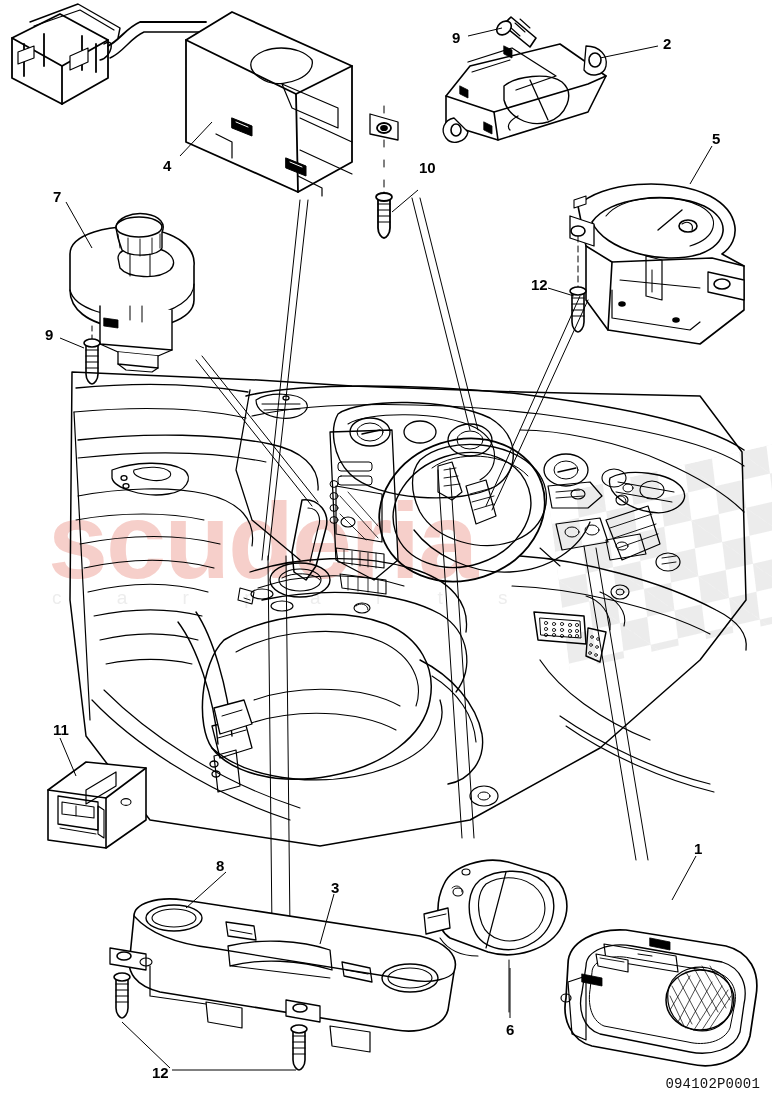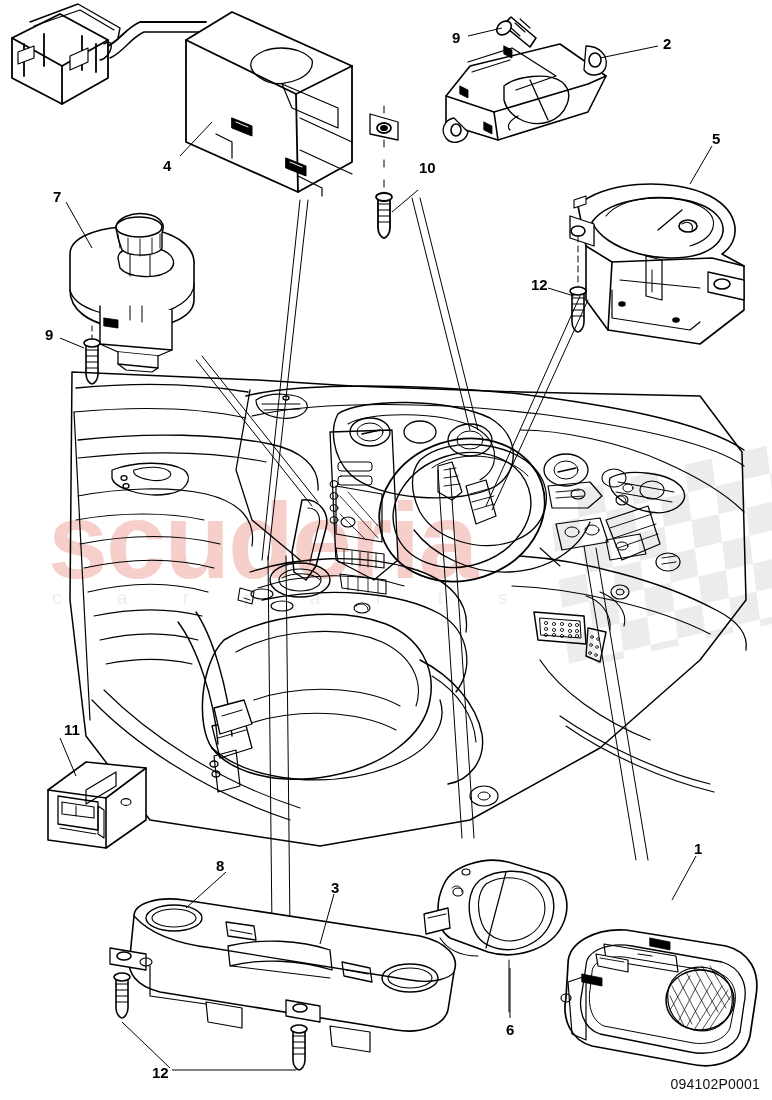--- a/index.html
+++ b/index.html
@@ -1,20 +1,20 @@
 <!DOCTYPE html>
 <html><head>
 <meta charset="utf-8">
 <style>
   html,body{margin:0;padding:0;background:#ffffff;}
   body{width:772px;height:1100px;overflow:hidden;font-family:"Liberation Sans",sans-serif;}
   #page{position:relative;width:772px;height:1100px;background:#fff;overflow:hidden;}
   #diagram{position:absolute;left:0;top:0;width:772px;height:1100px;}
   .lbl{position:absolute;font-family:"Liberation Sans",sans-serif;font-weight:bold;font-size:15px;color:#000;line-height:1;user-select:none;}
-  #partnum{position:absolute;right:12px;bottom:8px;font-family:Liberation Sans, sans-serif;font-size:14px;color:#111;letter-spacing:.2px;}
+  #partnum{position:absolute;right:12px;bottom:8px;font-family:Liberation Mono, monospace;font-size:14px;color:#111;letter-spacing:.2px;}
   #wm{position:absolute;left:0;top:0;width:772px;height:1100px;pointer-events:none;}
   #wm-main{position:absolute;left:48px;top:487px;font-family:"Liberation Sans",sans-serif;font-weight:bold;font-size:108px;color:#f6cfca;letter-spacing:-2px;line-height:1;}
   #wm-sub{position:absolute;left:52px;top:588px;font-family:"Liberation Sans",sans-serif;font-size:19px;color:#ededed;letter-spacing:25px;line-height:1;}
   #flag{position:absolute;left:556px;top:470px;width:230px;height:175px;transform:rotate(-13deg) skewX(-6deg);transform-origin:50% 50%;
      background-image:
        linear-gradient(45deg,#ececec 25%,transparent 25%,transparent 75%,#ececec 75%),
        linear-gradient(45deg,#ececec 25%,transparent 25%,transparent 75%,#ececec 75%);
      background-size:56px 56px;background-position:0 0,28px 28px;opacity:.95;}
 </style>
 </head>
@@ -446,21 +446,21 @@
   </svg>
 
   <div class="lbl" style="left:163px;top:158px">4</div>
   <div class="lbl" style="left:452px;top:30px">9</div>
   <div class="lbl" style="left:663px;top:36px">2</div>
   <div class="lbl" style="left:712px;top:131px">5</div>
   <div class="lbl" style="left:419px;top:160px">10</div>
   <div class="lbl" style="left:53px;top:189px">7</div>
   <div class="lbl" style="left:531px;top:277px">12</div>
   <div class="lbl" style="left:45px;top:327px">9</div>
-  <div class="lbl" style="left:64px;top:722px">11</div>
+  <div class="lbl" style="left:53px;top:722px">11</div>
   <div class="lbl" style="left:216px;top:858px">8</div>
   <div class="lbl" style="left:331px;top:880px">3</div>
   <div class="lbl" style="left:694px;top:841px">1</div>
   <div class="lbl" style="left:506px;top:1022px">6</div>
   <div class="lbl" style="left:152px;top:1065px">12</div>
 
   <svg style="position:absolute;left:0;top:0;width:772px;height:1100px;pointer-events:none">
     <g stroke="#000" stroke-width="1" fill="none">
       <line x1="180" y1="156" x2="212" y2="122"></line>
       <line x1="468" y1="36" x2="502" y2="28"></line>

